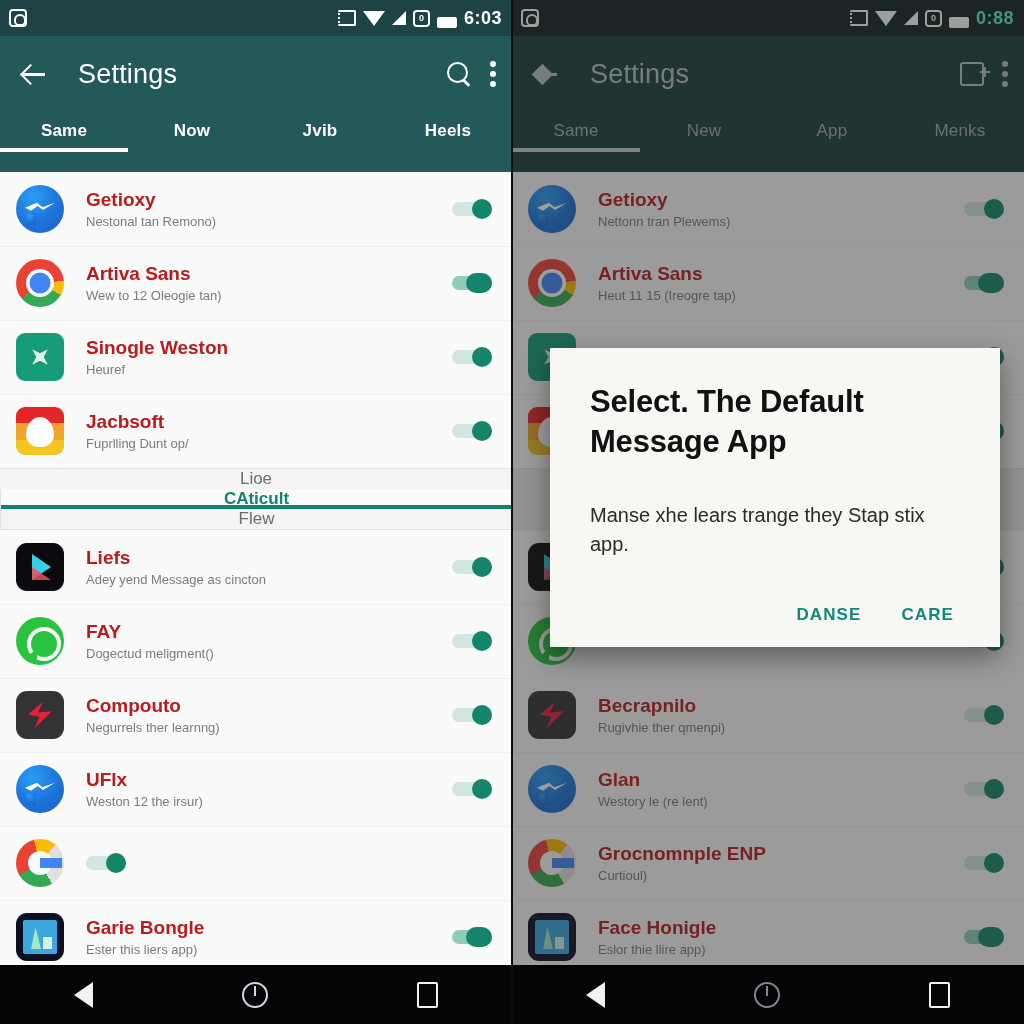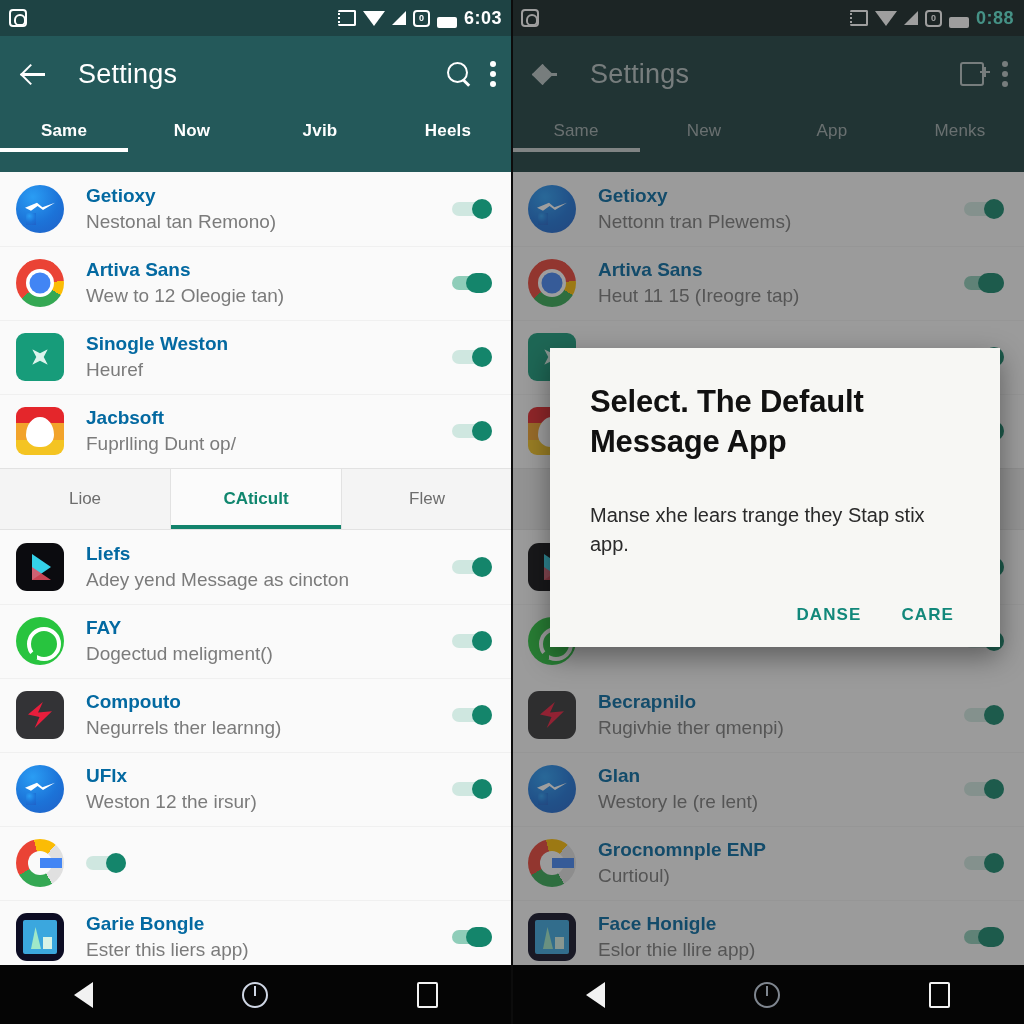--- a/index.html
+++ b/index.html
@@ -62,30 +62,30 @@
   .right .tab { color:#9fabab; font-weight:400; }
   .tab.sel:after { content:""; position:absolute; left:0; right:0; bottom:0; height:4px; background:#fff; }
   .right .tab.sel:after { background:#c8d0d0; }
 
   
   .list { background:#fafafa; }
   .row { display:flex; align-items:center; padding:10px 16px; height:74px; position:relative; cursor:pointer; }
   .row + .row:before{content:"";position:absolute;left:0;right:0;top:0;height:1px;background:rgba(0,0,0,0.04);}
   .icon-box { width:48px; height:48px; flex:0 0 48px; margin-right:22px; position:relative; }
   .row-text { flex:1; min-width:0; }
-  .row-title { font-size:19px; color:#0369a1; font-weight:600; line-height:1.15; white-space:nowrap; overflow:hidden; }
-  .row-sub { font-size:19px; color:#7b7b7b; margin-top:4px; white-space:nowrap; overflow:hidden; }
+  .row-title { font-size:19px; color:#b91c1c; font-weight:600; line-height:1.15; white-space:nowrap; overflow:hidden; }
+  .row-sub { font-size:13px; color:#7b7b7b; margin-top:4px; white-space:nowrap; overflow:hidden; }
   .switch { width:44px; height:20px; flex:0 0 44px; position:relative; cursor:pointer; }
   .switch .track { position:absolute; left:0; top:3px; width:40px; height:14px; border-radius:7px; background:#cfe7e0; }
   .switch .thumb { position:absolute; top:0; left:20px; width:20px; height:20px; border-radius:50%; background:#14856b; }
   .switch.wide .track { background:#8fcdb9; }
   .switch.wide .thumb { left:14px; width:26px; border-radius:13px; }
 
   
-  .sub-tabs { display:flex; height:62px; background:#f4f4f4; border-top:1px solid #e2e2e2; border-bottom:1px solid #e2e2e2; }
+  .sub-tabs { display:flex; height:62px; background:#f4f4f4; border-top:1px solid #e2e2e2; border-bottom:1px solid #e2e2e2;flex-direction:column; }
   .sub-tab { flex:1; display:flex; align-items:center; justify-content:center; font-size:17px;
              color:#6d6d6d; position:relative; cursor:pointer; }
   .sub-tab + .sub-tab { border-left:1px solid #e2e2e2; }
   .sub-tab.sel { color:#10866e; font-weight:600; background:#fbfbfb; }
   .sub-tab.sel:after{content:"";position:absolute;left:0;right:0;bottom:0;height:4px;background:#12836c;}
 
   
   .ic-messenger{width:48px;height:48px;border-radius:50%;background:radial-gradient(circle at 35% 25%,#2a9df4 0%,#1c73d8 55%,#2060c7 100%);position:relative;overflow:hidden;}
   .ic-messenger:before{content:"";position:absolute;left:10px;bottom:8px;width:10px;height:12px;background:inherit;transform:skewX(-18px);}
   .ic-messenger .bolt{position:absolute;left:9px;top:17px;width:30px;height:13px;

